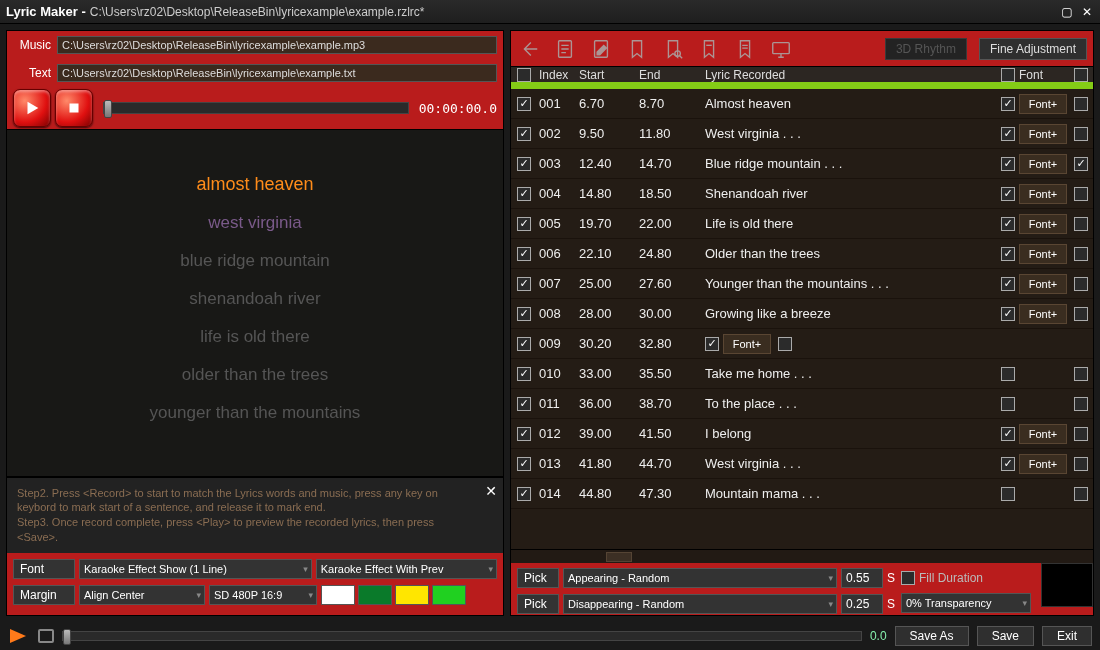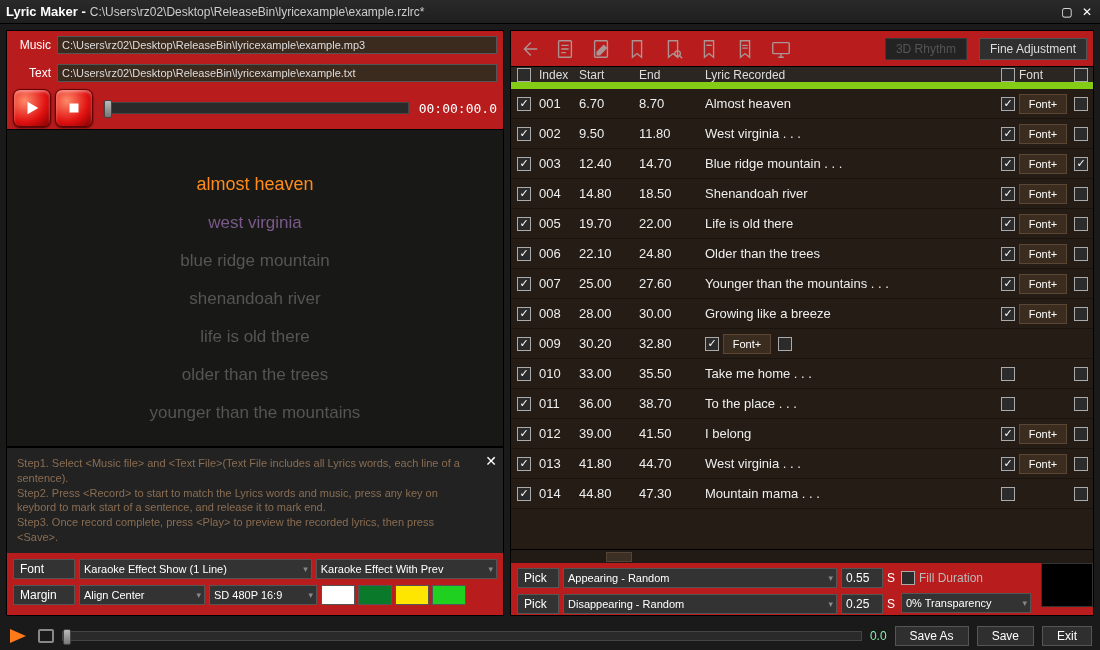--- a/index.html
+++ b/index.html
@@ -133,21 +133,20 @@
         <div class="ln">blue ridge mountain</div>
         <div class="ln">shenandoah river</div>
         <div class="ln">life is old there</div>
         <div class="ln">older than the trees</div>
         <div class="ln">younger than the mountains</div>
       </div>
 
     <div class="help">
       <div class="close">✕</div>
       <div id="help-lines">
-          <div>Step1. Select &lt;Music file&gt; and &lt;Text File&gt;(Text File includes all Lyrics words, each line of a sentence).</div>
           <div>Step2. Press &lt;Record&gt; to start to match the Lyrics words and music, press any key on keybord to mark start of a sentence, and release it to mark end.</div>
           <div>Step3. Once record complete, press &lt;Play&gt; to preview the recorded lyrics, then press &lt;Save&gt;.</div>
         </div>
     </div>
 
     <div class="opts">
       <div class="optrow">
         <div class="labelbox">Font</div>
         <div class="dropdown" style="flex:1.3">Karaoke Effect Show (1 Line)</div>
         <div class="dropdown" style="flex:1">Karaoke Effect With Prev</div>

